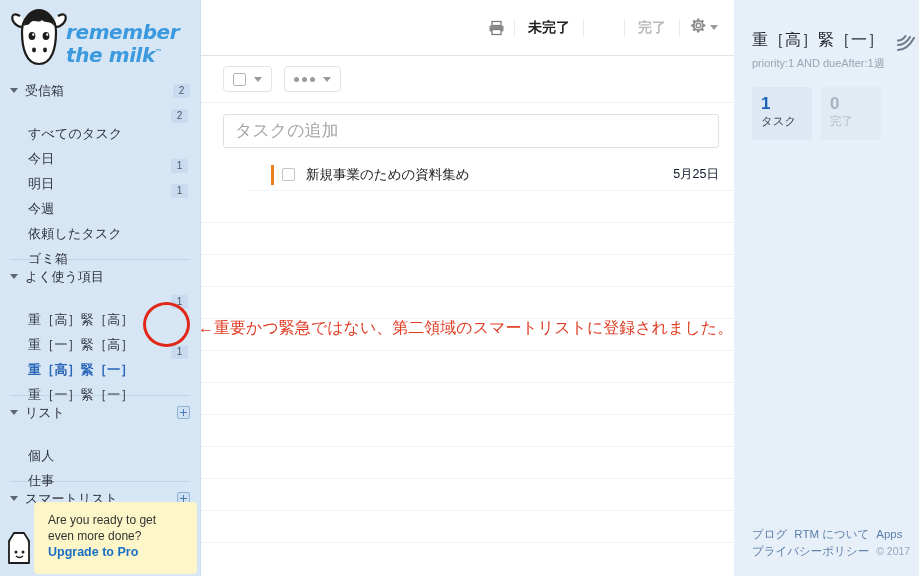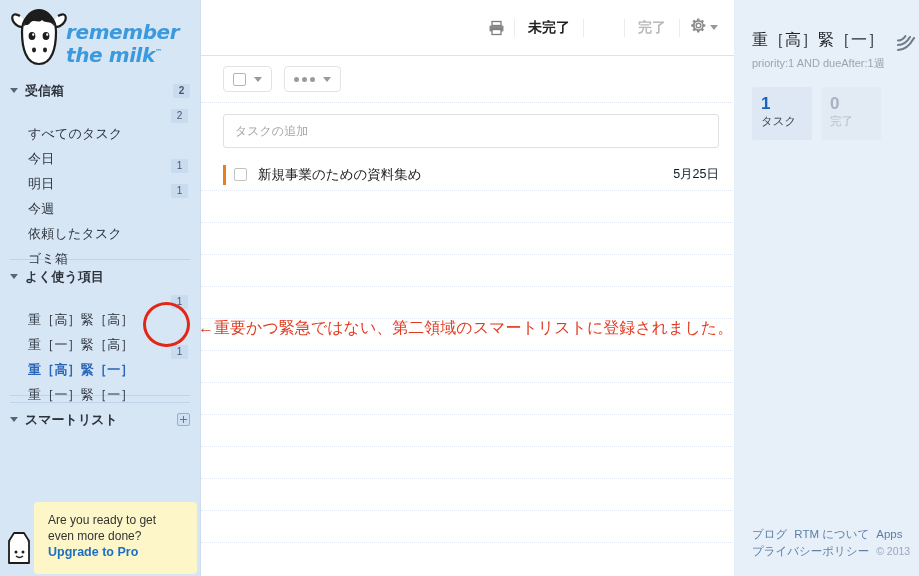--- a/index.html
+++ b/index.html
@@ -29,21 +29,20 @@
   }
   .logo-tm { font-size: 7px; vertical-align: super; }
 
   .nav-section { padding: 0; }
   .sec-head {
     display: flex; align-items: center;
     padding: 4px 10px 4px 10px;
     font-size: 13px; color: #333a44;
     cursor: pointer;
     height: 25px;
-    font-weight: bold;
   }
   .caret {
     width: 0; height: 0;
     border-left: 4px solid transparent;
     border-right: 4px solid transparent;
     border-top: 5px solid #5a6575;
     margin-right: 7px;
     flex: 0 0 auto;
   }
   .sec-head .sec-label { font-size: 13px; color: #2d333c; }
@@ -172,35 +171,36 @@
   }
   .dots { display: flex; gap: 3px; }
   .dots i { width: 5px; height: 5px; border-radius: 50%; background: #9b9b9b; display: block; }
 
   .addrow { padding: 11px 22px 0 22px; }
   .add-input {
     width: 100%; height: 34px;
     border: 1px solid #e0e0e0;
     border-radius: 3px;
     padding: 8px 11px;
-    font-size: 12px;
+    font-size: 17px;
     color: #333;
     font-family: Liberation Sans, sans-serif;
     outline: none;
     background: #fff;
   }
   .add-input::placeholder { color: #a5a5a5; }
 
   .tasklist { margin-top: 11px; position: relative; }
   .task-row {
     height: 32px;
     display: flex; align-items: center;
     padding-left: 22px; padding-right: 22px;
     border-bottom: 1px dotted #e3e9f0;
     position: relative;
+    margin-left: 48px;
   }
   .prio-bar {
     width: 3px; height: 20px; background: #e8801d;
     position: absolute; left: 22px; top: 6px;
   }
   .task-check {
     width: 13px; height: 13px;
     border: 1px solid #c3c3c3; border-radius: 2px;
     background: #fff;
     margin-left: 11px;
@@ -357,20 +357,33 @@
         <span class="nv-label">重［高］緊［一］</span>
         <span class="badge">1</span>
       </div>
       <div class="nav-item">
         <span class="nv-label">重［一］緊［一］</span>
       </div>
     </div>
 
     <div class="divider"></div>
 
+    <div class="nav-section">
+      <div class="sec-head">
+        <span class="caret"></span>
+        <span class="sec-label">リスト</span>
+        <span class="plus-btn"></span>
+      </div>
+      <div class="nav-item">
+        <span class="nv-label">個人</span>
+      </div>
+      <div class="nav-item">
+        <span class="nv-label">仕事</span>
+      </div>
+    </div>
 
     <div class="divider"></div>
 
     <div class="nav-section">
       <div class="sec-head">
         <span class="caret"></span>
         <span class="sec-label">スマートリスト</span>
         <span class="plus-btn"></span>
       </div>
     </div>
@@ -487,21 +500,21 @@
     </div>
 
     <div class="rp-footer">
       <div class="fl-row">
         <a>ブログ</a>
         <a>RTM について</a>
         <a>Apps</a>
       </div>
       <div class="fl-row">
         <a>プライバシーポリシー</a>
-        <span class="copy">© 2013</span>
+        <span class="copy">© 2017</span>
       </div>
     </div>
   </div>
 
   <div class="ellipse" style="border-color: rgb(224, 39, 24);"></div>
   <div class="annot" style="color: rgb(224, 59, 34);">←重要かつ緊急ではない、第二領域のスマートリストに登録されました。</div>
 
 </div>
 
 </body></html>

